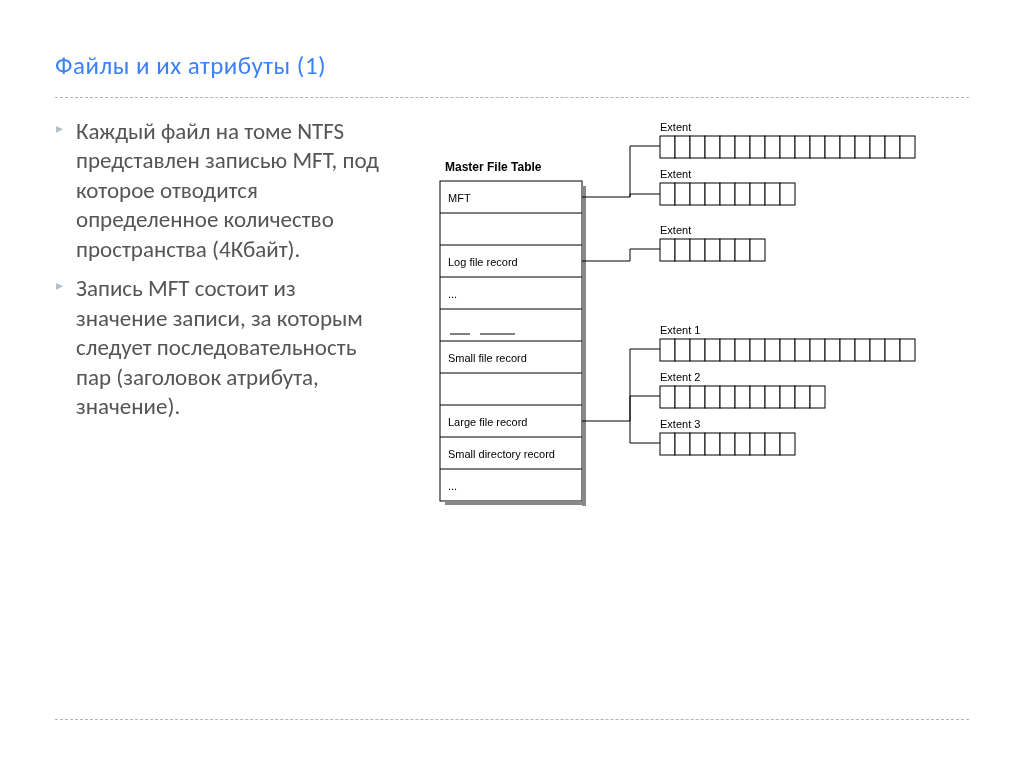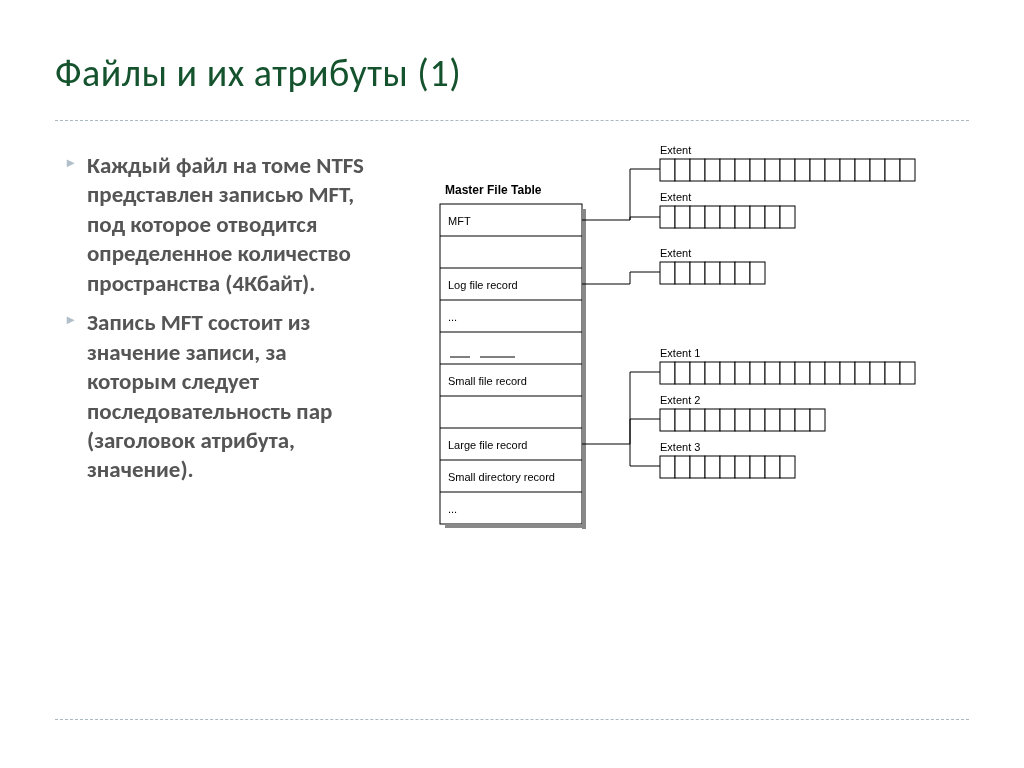--- a/index.html
+++ b/index.html
@@ -10,24 +10,24 @@
     font-family: Calibri, Arial, sans-serif;
     background: #fff;
     color: #444;
     box-sizing: border-box;
     position: relative;
   }
   .slide {
     padding: 40px 55px 30px 55px;
   }
   .title {
-    font-size: 38px;
-    color: #14532d;
+    font-size: 25px;
+    color: #3b82f6;
     font-weight: 400;
-    margin: 10px 0 24px 0;
+    margin: 10px 0 16px 0;
     letter-spacing: 0.5px;
   }
   .dashed-line {
     border: none;
     border-top: 1px dashed #aab8c2;
     margin: 0 0 18px 0;
   }
   .bottom-line {
     border: none;
     border-top: 1px dashed #aab8c2;
@@ -39,22 +39,21 @@
   .content {
     display: flex;
     gap: 30px;
   }
   .leftcol {
     width: 330px;
   }
   .bullets {
     list-style: none;
     padding: 0;
-    margin: 12px;
-    font-weight: bold;
+    margin: 1px;
   }
   .bullets li {
     position: relative;
     padding-left: 20px;
     font-size: 23px;
     line-height: 1.28;
     color: #555;
     margin-bottom: 10px;
   }
   .bullets li::before {

